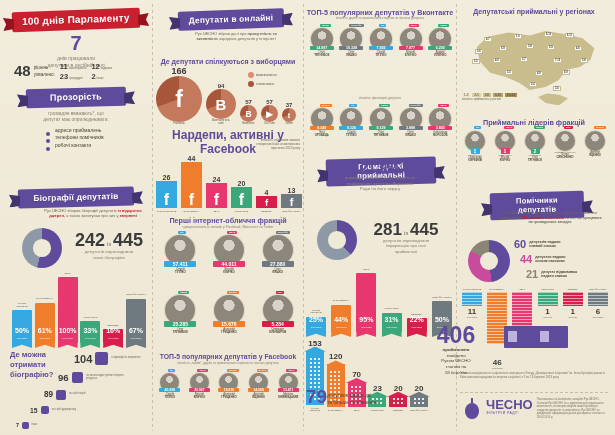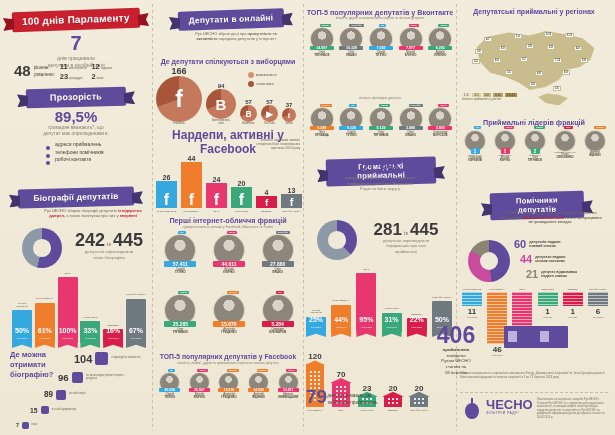--- a/index.html
+++ b/index.html
@@ -141,21 +141,20 @@
           <span style="font-size: 2.6px; color: rgb(111, 104, 88);">інших</span>
         </div>
       </div>
   </div>
 
   <div class="ribbon r-pur" style="left:26px;top:88px;width:100px;">
     <span class="band" style="font-size:9px;transform:rotate(-1.5deg)">Прозорість</span>
   </div>
 
   <div style="position:absolute;left:12px;top:110px;width:128px;text-align:center">
-    <div class="bignum" style="font-size:15px">89,5%</div>
     <div class="sub" style="font-size:4.8px;margin-top:1px">громадян  вважають*, що</div>
     <div class="sub" style="font-size:4.8px">депутат має оприлюднювати:</div>
     <ul class="bullets" id="tr-bullets" style="font-size:5px;margin:4px 0 0 34px;text-align:left">
         <li>адреси приймалень</li>
         <li>телефони помічників</li>
         <li>робочі контакти</li>
       </ul>
   </div>
 
   <div class="ribbon r-pur" style="left:18px;top:188px;width:116px;">
@@ -633,20 +632,27 @@
       <div style="width: 20px; display: flex; flex-direction: column; align-items: center; justify-content: flex-end; height: 100%;">
         <div style="font-size: 2.4px; color: rgb(91, 84, 71); text-align: center; margin-bottom: 2px; line-height: 1;">ПОЗАФРАКЦІЙНІ</div>
         <div class="bar" style="background: rgb(111, 122, 128); width: 20px; height: 31px; position: relative;">
           <div style="position: absolute; left: 0px; right: 0px; bottom: 9px; text-align: center; color: rgb(255, 255, 255); font-weight: bold; font-size: 7px;">50%</div>
           <div style="position: absolute; left: 0px; right: 0px; bottom: 3px; text-align: center; color: rgb(255, 255, 255); font-size: 2.4px; opacity: 0.9;">депутатів</div>
         </div>
       </div>
     </div>
 
   <div id="bld-bars" style="position: absolute; left: 306px; top: 325px; width: 122px; height: 86px; display: flex; align-items: flex-end; justify-content: space-between;">
+      <div style="width: 18px; display: flex; flex-direction: column; align-items: center; justify-content: flex-end; height: 100%;">
+        <div style="font-size: 8px; font-weight: bold; color: rgb(59, 59, 59);">153</div>
+        <div class="bld" style="background: rgb(53, 168, 224); width: 18px; height: 54px; margin-top: 3px;">
+          <div class="win"></div>
+        </div>
+        <div style="font-size: 2.2px; color: rgb(91, 84, 71); text-align: center; margin-top: 2px; line-height: 1;">ПАРТІЯ РЕГІОНІВ</div>
+      </div>
       <div style="width: 18px; display: flex; flex-direction: column; align-items: center; justify-content: flex-end; height: 100%;">
         <div style="font-size: 8px; font-weight: bold; color: rgb(59, 59, 59);">120</div>
         <div class="bld" style="background: rgb(240, 125, 43); width: 18px; height: 42.3529px; margin-top: 3px;">
           <div class="win"></div>
         </div>
         <div style="font-size: 2.2px; color: rgb(91, 84, 71); text-align: center; margin-top: 2px; line-height: 1;">БАТЬКІВЩИНА</div>
       </div>
       <div style="width: 18px; display: flex; flex-direction: column; align-items: center; justify-content: flex-end; height: 100%;">
         <div style="font-size: 8px; font-weight: bold; color: rgb(59, 59, 59);">70</div>
         <div class="bld" style="background: rgb(232, 54, 110); width: 18px; height: 24.7059px; margin-top: 3px;">
@@ -824,21 +830,21 @@
   <div id="as-bars" style="position: absolute; left: 462px; top: 288px; width: 146px; height: 80px; display: flex; align-items: flex-start; justify-content: space-between;">
       <div style="width: 20px; display: flex; flex-direction: column; align-items: center;">
         <div style="font-size: 2.2px; color: rgb(91, 84, 71); text-align: center; line-height: 1; margin-bottom: 2px;">ПАРТІЯ РЕГІОНІВ</div>
         <div style="background: repeating-linear-gradient(rgba(255, 255, 255, 0.55) 0px, rgba(255, 255, 255, 0.55) 1px, transparent 1px, transparent 3px) rgb(53, 168, 224); width: 20px; height: 14px;"></div>
         <div style="font-size: 8px; font-weight: bold; color: rgb(59, 59, 59); margin-top: 1px;">11</div>
         <div style="font-size: 2.4px; color: rgb(111, 104, 88);">депутатів</div>
       </div>
       <div style="width: 20px; display: flex; flex-direction: column; align-items: center;">
         <div style="font-size: 2.2px; color: rgb(91, 84, 71); text-align: center; line-height: 1; margin-bottom: 2px;">БАТЬКІВЩИНА</div>
         <div style="background: repeating-linear-gradient(rgba(255, 255, 255, 0.55) 0px, rgba(255, 255, 255, 0.55) 1px, transparent 1px, transparent 3px) rgb(240, 125, 43); width: 20px; height: 52px;"></div>
-        <div style="font-size: 8px; font-weight: bold; color: rgb(59, 59, 59); margin-top: 1px;">46</div>
+        <div style="font-size: 8px; font-weight: bold; color: rgb(59, 59, 59); margin-top: 14px;">46</div>
         <div style="font-size: 2.4px; color: rgb(111, 104, 88);">депутатів</div>
       </div>
       <div style="width: 20px; display: flex; flex-direction: column; align-items: center;">
         <div style="font-size: 2.2px; color: rgb(91, 84, 71); text-align: center; line-height: 1; margin-bottom: 2px;">УДАР</div>
         <div style="background: repeating-linear-gradient(rgba(255, 255, 255, 0.55) 0px, rgba(255, 255, 255, 0.55) 1px, transparent 1px, transparent 3px) rgb(232, 54, 110); width: 20px; height: 44.087px;"></div>
         <div style="font-size: 8px; font-weight: bold; color: rgb(59, 59, 59); margin-top: 1px;">39</div>
         <div style="font-size: 2.4px; color: rgb(111, 104, 88);">депутатів</div>
       </div>
       <div style="width: 20px; display: flex; flex-direction: column; align-items: center;">
         <div style="font-size: 2.2px; color: rgb(91, 84, 71); text-align: center; line-height: 1; margin-bottom: 2px;">КОМУНІСТИ</div>

